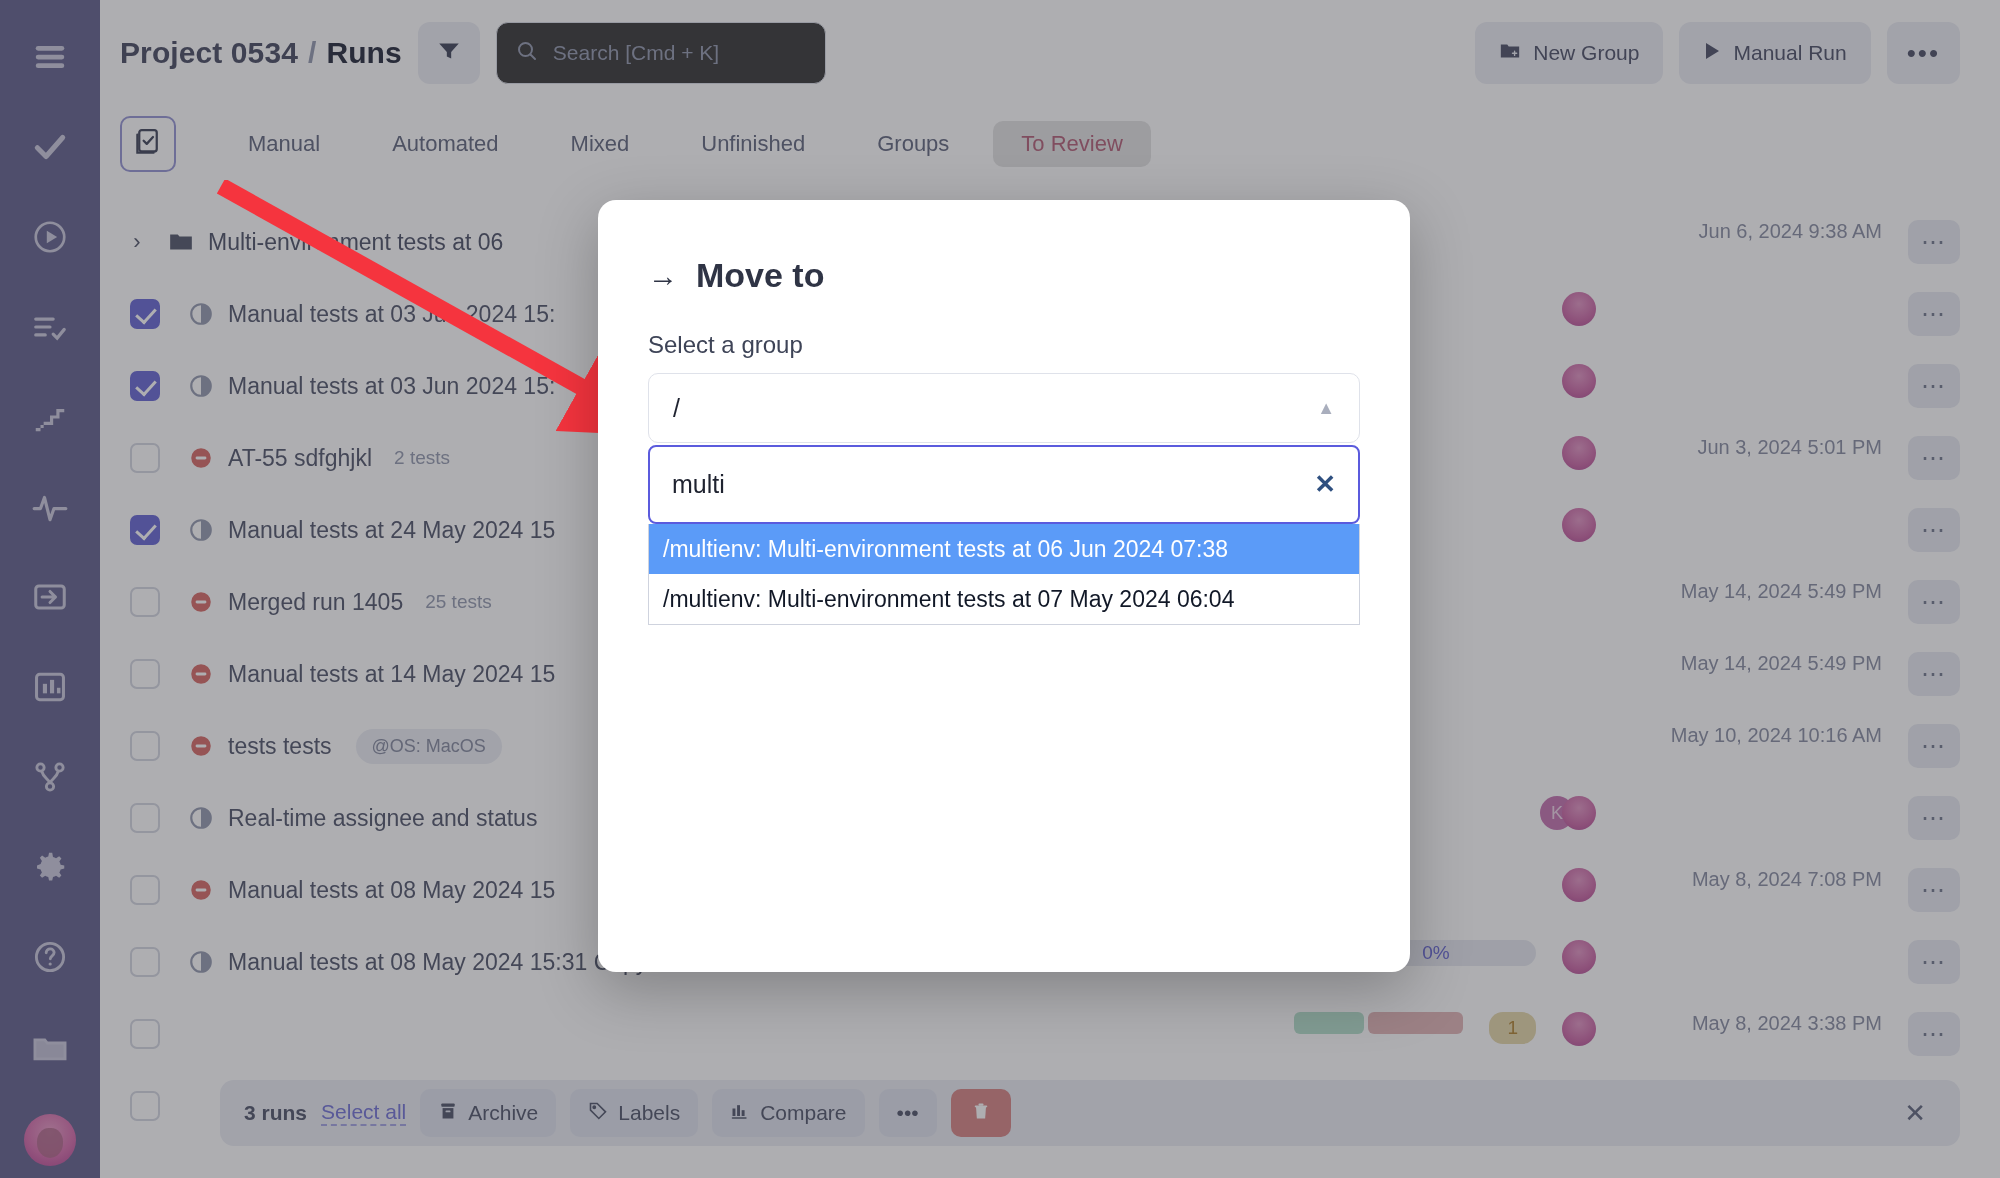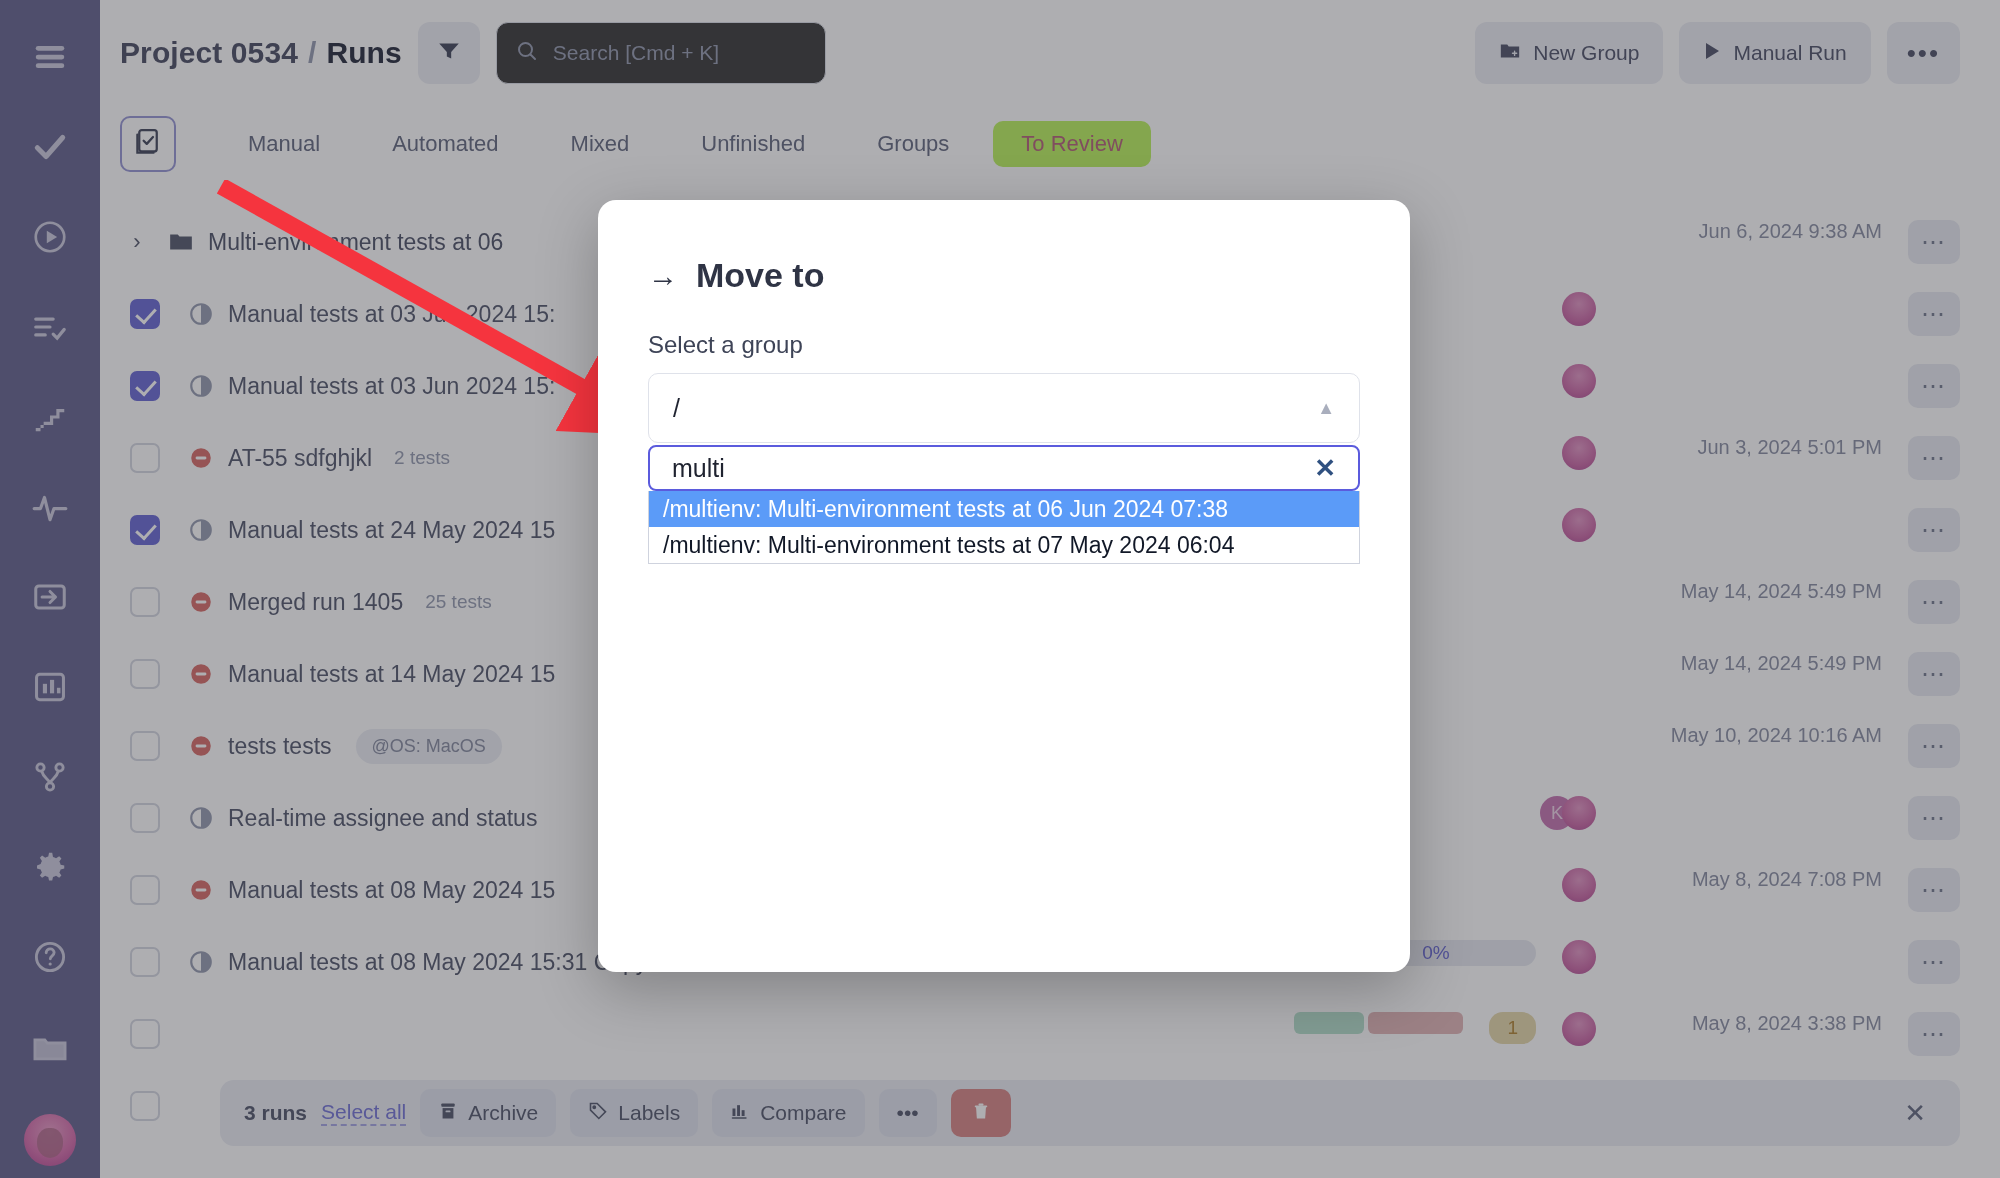--- a/index.html
+++ b/index.html
@@ -59,21 +59,21 @@
     display: flex; align-items: center; gap: 12px; padding: 0 24px; font-size: 21px; white-space: nowrap;
   }
   .tbtn.dots { padding: 0 20px; font-size: 26px; letter-spacing: 2px; }
 
   .tabsrow { height: 76px; display: flex; align-items: center; gap: 16px; padding: 0 20px; }
   .tab-icon-btn {
     width: 56px; height: 56px; border-radius: 10px; border: 2px solid #9b9bd6;
     display: flex; align-items: center; justify-content: center; margin-right: 28px;
   }
   .tab { font-size: 22px; color: #6a6f85; padding: 10px 28px; white-space: nowrap; }
-  .tab.review { background: #bef264; color: #b8687f; border-radius: 10px; }
+  .tab.review { background: #e5e5e5; color: #b8687f; border-radius: 10px; }
 
   
   .list { padding: 0 40px 0 20px; }
   .row { height: 72px; display: flex; align-items: center; gap: 0; }
   .chk {
     width: 30px; height: 30px; border-radius: 7px; border: 2px solid #d6d9e3; background: #fff;
     margin-left: 10px; flex: none;
   }
   .chk.on { background: #6f6fd6; border-color: #6f6fd6; position: relative; }
   .chk.on::after {
@@ -131,26 +131,26 @@
   }
   .m-title { font-size: 34px; font-weight: bold; color: #2f3445; display: flex; align-items: center; gap: 18px; }
   .m-arrow { font-size: 30px; color: #2f3445; }
   .m-label { font-size: 24px; color: #3e4457; margin-top: 36px; }
   .m-select {
     margin-top: 14px; height: 70px; border: 1px solid #dfe2ea; border-radius: 10px;
     display: flex; align-items: center; padding: 0 24px; font-size: 25px; color: #1f2330; position: relative;
   }
   .m-select .caret { margin-left: auto; color: #a9aebd; font-size: 18px; }
   .m-search {
-    margin-top: 2px; height: 46px; border: 2px solid #5b5bdd; border-radius: 8px;
+    margin-top: 2px; height: 79px; border: 2px solid #5b5bdd; border-radius: 8px;
     display: flex; align-items: center; padding: 0 22px; font-size: 25px; color: #1f2330; background: #fff;
   }
   .m-search .clear { margin-left: auto; color: #2f5080; font-size: 26px; font-weight: bold; }
   .m-options { border: 1px solid #cfd3de; border-top: none; }
-  .m-opt { height: 36px; display: flex; align-items: center; padding: 12px 14px; font-size: 23px; color: #111827; white-space: nowrap; }
+  .m-opt { height: 50px; display: flex; align-items: center; padding: 12px 14px; font-size: 23px; color: #111827; white-space: nowrap; }
   .m-opt.sel { background: #5b9bf8; color: #fff; }
   .m-actions { position: absolute; left: 50px; bottom: 66px; display: flex; gap: 14px; }
   .m-btn { height: 62px; border-radius: 12px; font-size: 25px; display: flex; align-items: center;
            justify-content: center; padding: 0 36px; }
   .m-btn.primary { background: #5b5bdd; color: #fff; }
   .m-btn.ghost { background: #e4e6f8; color: #2f3445; }
 </style>
 </head>
 <body>
 

